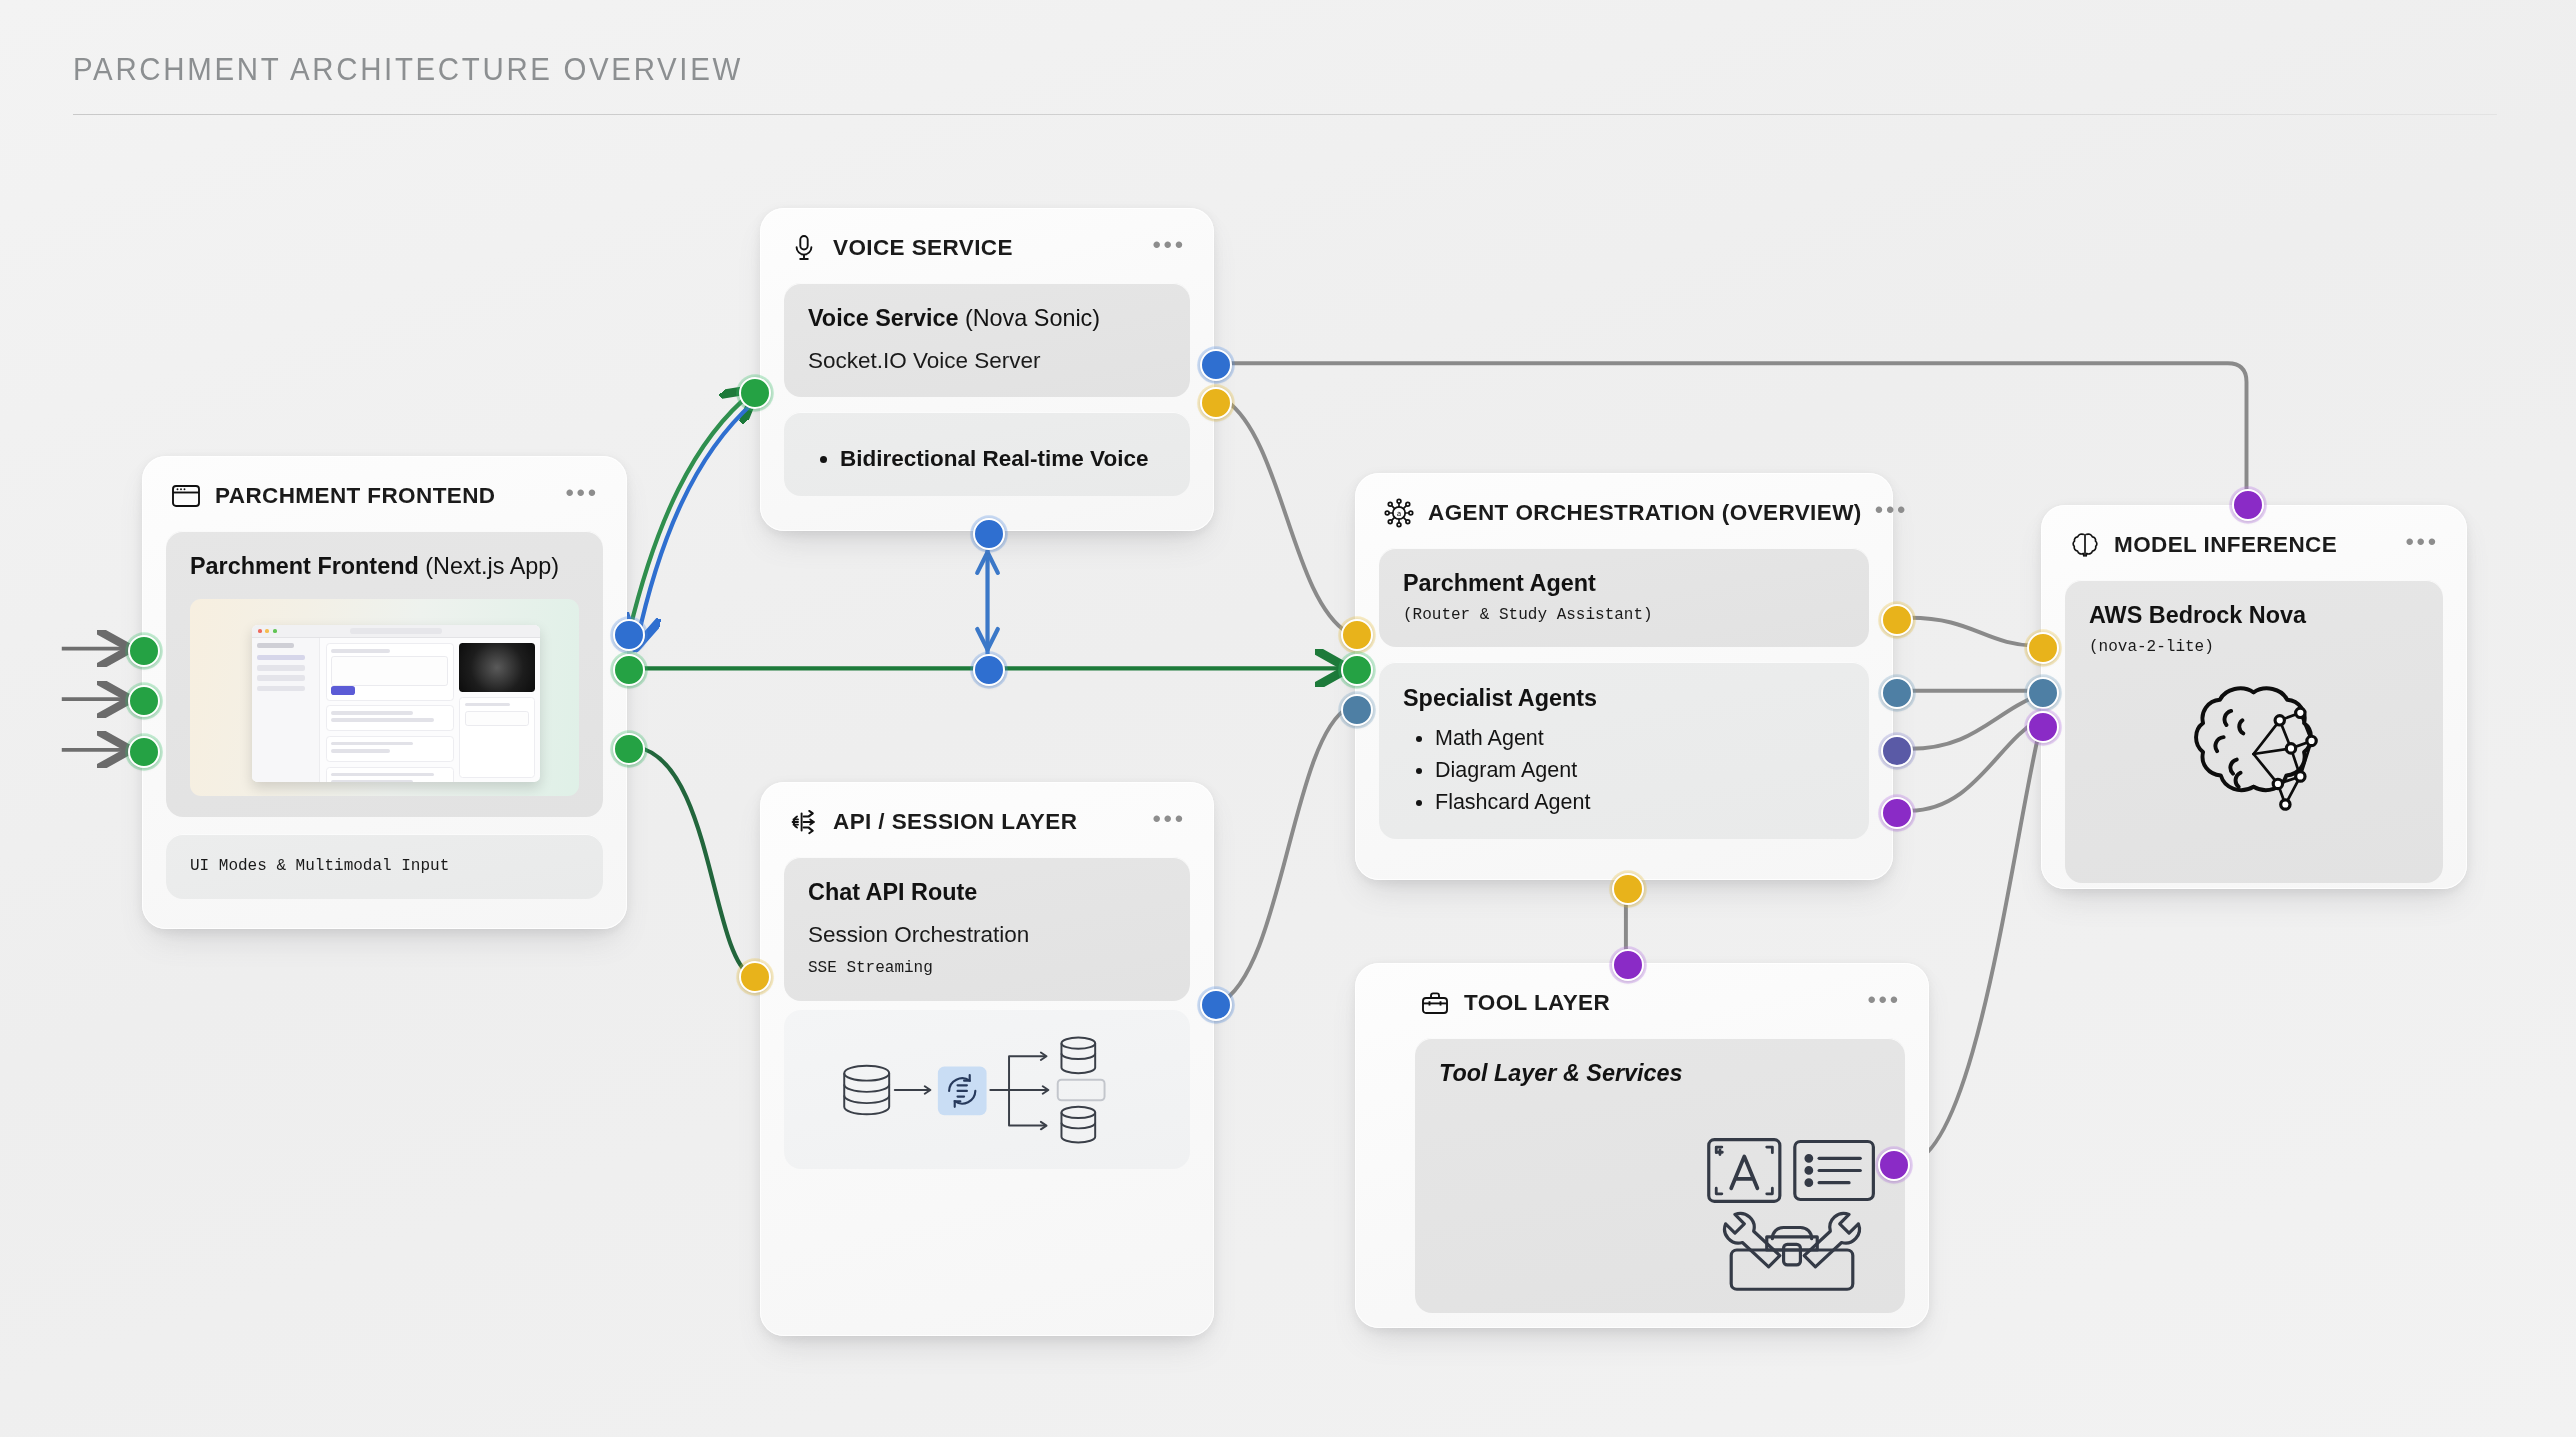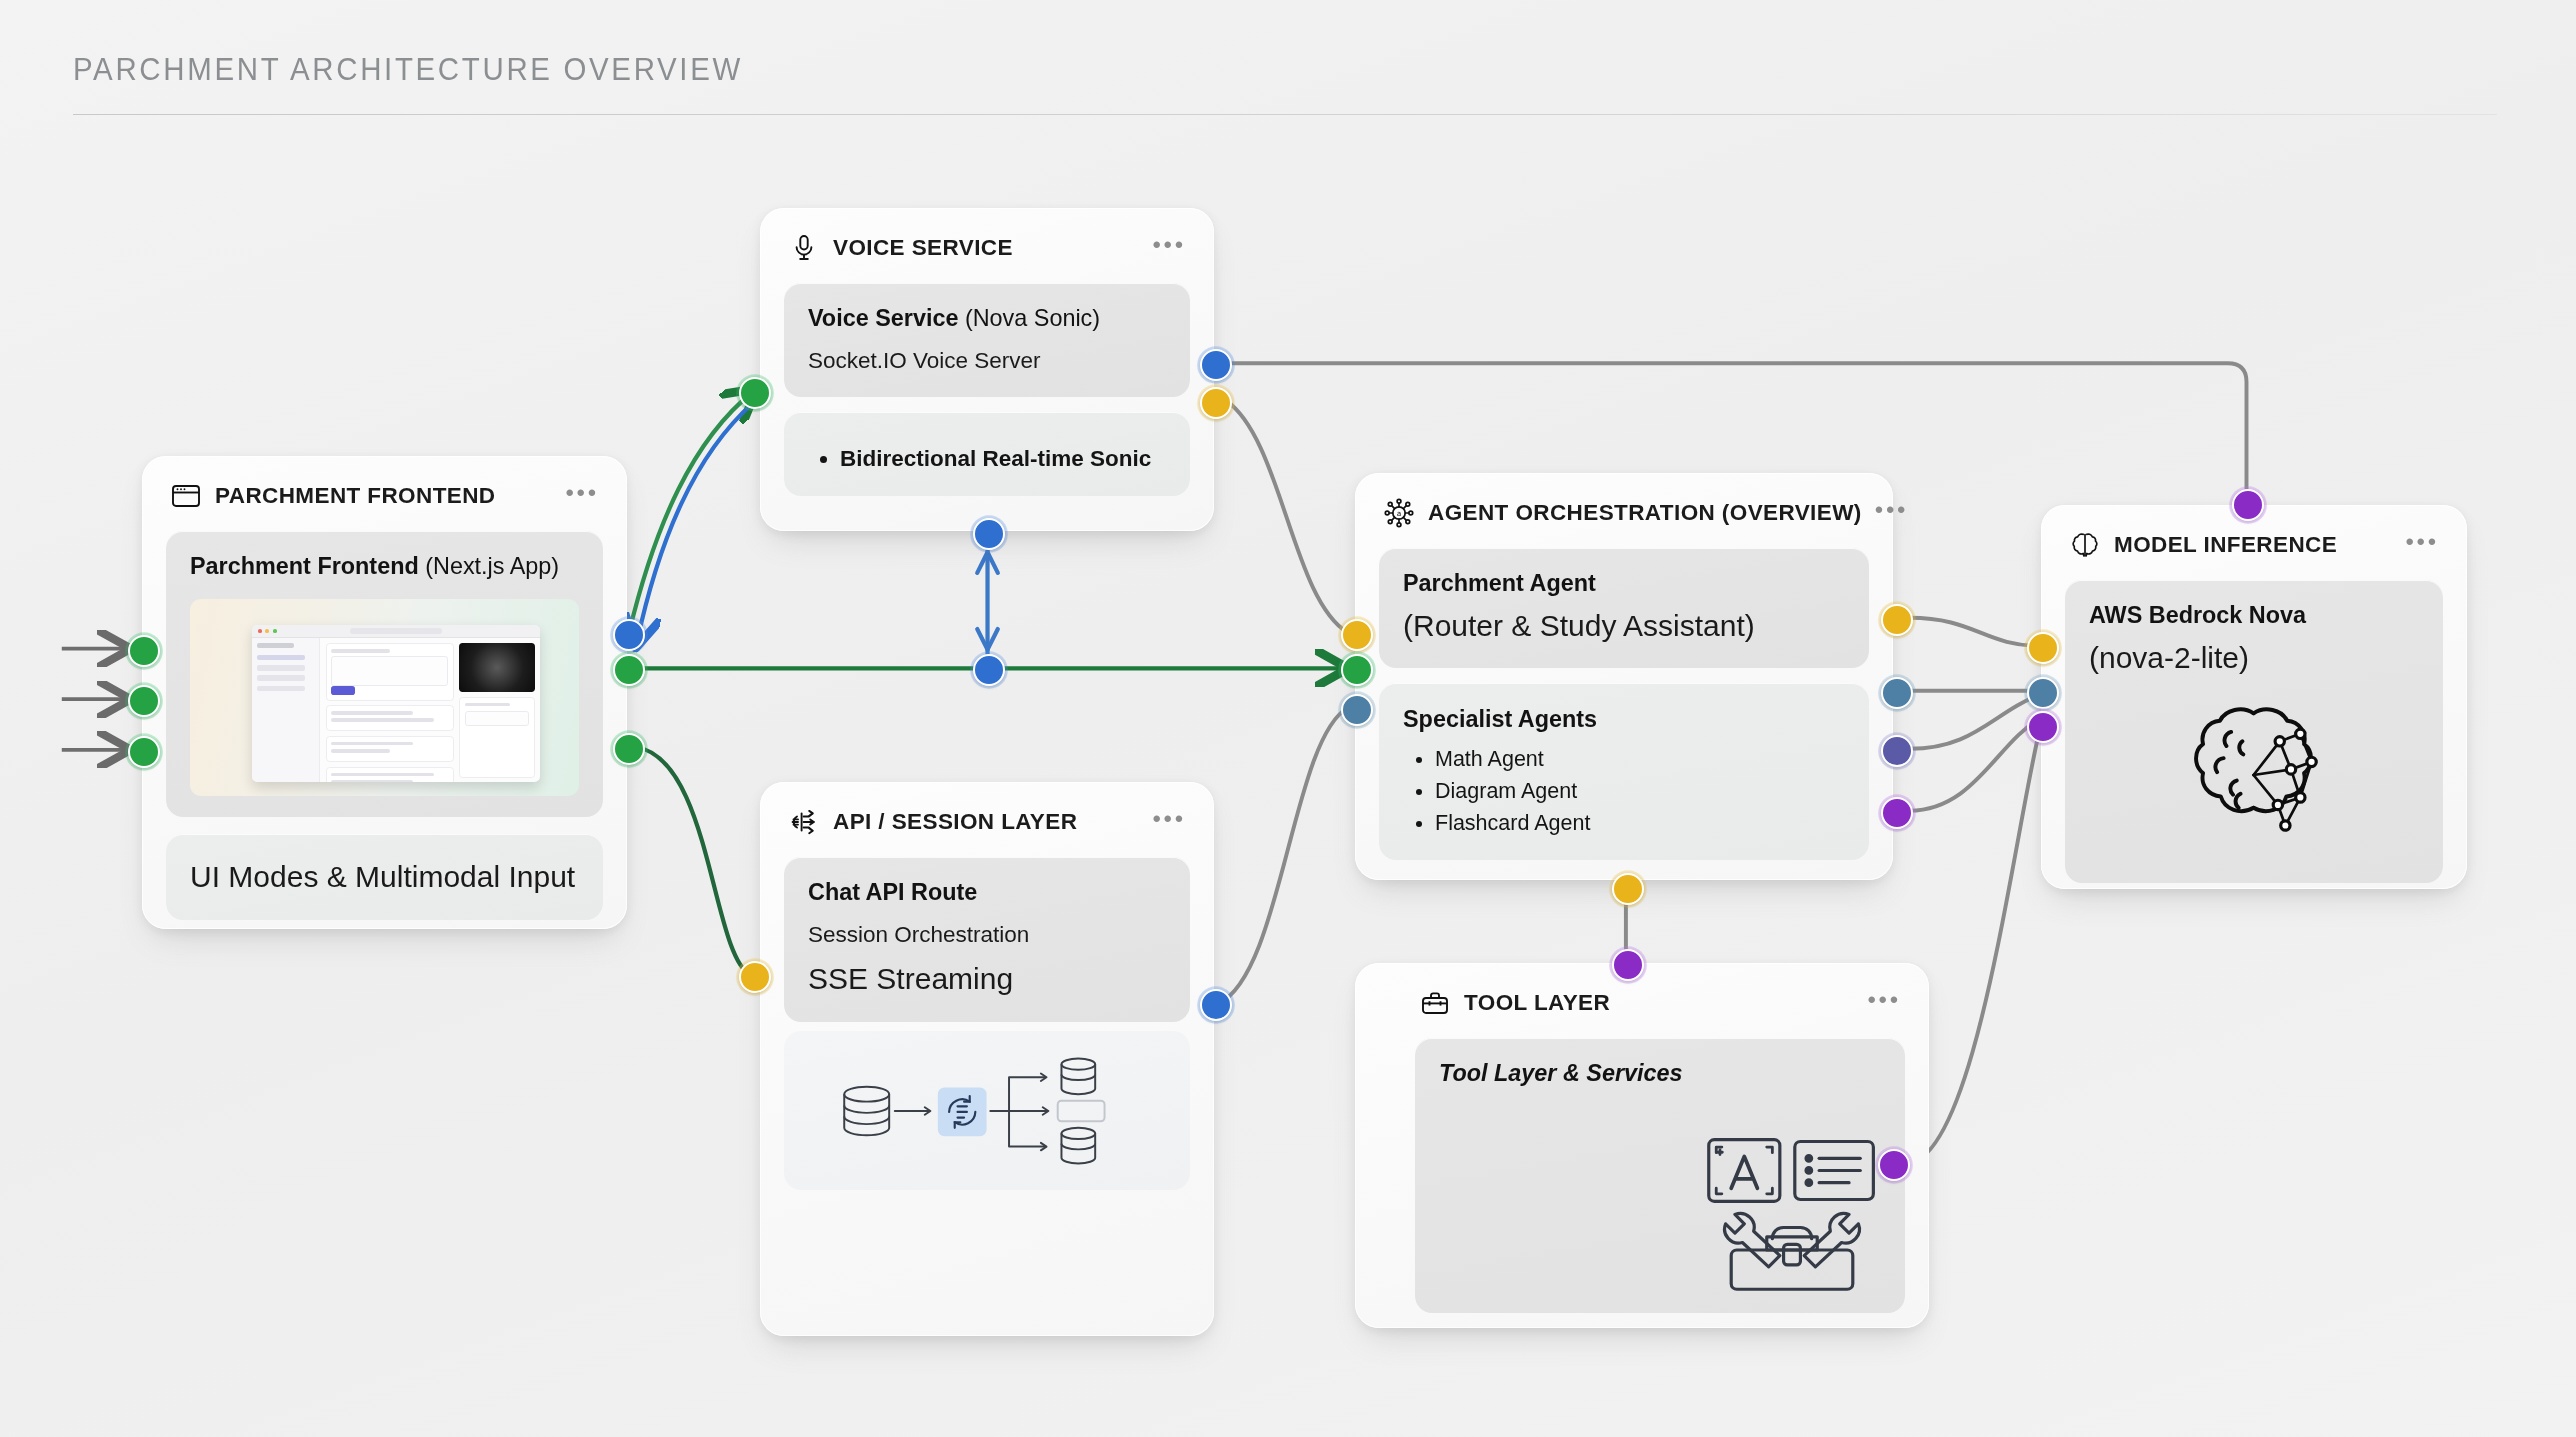--- a/index.html
+++ b/index.html
@@ -45,21 +45,21 @@
     margin:7.5px 24px 0 24px;border-radius:17px;
     background:linear-gradient(170deg,#e6e6e6 0%,#e2e2e2 100%);
     box-shadow:0 0.9px 0 rgba(255,255,255,.8) inset;
     padding:20.6px 24px;
   }
   .panel.flat{background:linear-gradient(170deg,#eceded 0%,#e9eaea 100%);}
   .panel.last{margin-bottom:24px;}
   .p-title{font-size:23.4px;font-weight:700;color:#121212;line-height:1.32;}
   .p-title .thin{font-weight:400;}
   .p-sub{font-size:22.5px;font-weight:400;color:#1a1a1a;line-height:1.4;margin-top:11.2px;}
-  .p-line{font-size:30px;font-weight:400;color:#1a1a1a;line-height:1.5;}
+  .p-line{font-size:16px;font-weight:400;color:#1a1a1a;line-height:1.5;font-family:Liberation Mono, monospace;}
   ul.bul{margin:9.4px 0 0 0;padding-left:32px;}
   ul.bul li{font-size:21.5px;color:#141414;line-height:1.48;}
   ul.bul li.strong{font-weight:700;font-size:22.5px;}
 
   
   .port{
     position:absolute;width:28px;height:28px;border-radius:50%;
     border:2.8px solid #fff;z-index:30;
   }
   .port.green {background:#25a244;box-shadow:0 0 0 2.8px rgba(60,200,110,.30),0 0.9px 3.7px rgba(0,0,0,.22);}
@@ -256,21 +256,21 @@
     <div class="panel">
       <div class="p-title">
         <span>Voice Service</span>
         <span class="thin">(Nova Sonic)</span>
       </div>
       <div class="p-sub">Socket.IO Voice Server</div>
     </div>
 
     <div class="panel flat last" style="margin-top:15px;">
       <ul class="bul">
-        <li class="strong">Bidirectional Real-time Sonic</li>
+        <li class="strong">Bidirectional Real-time Voice</li>
       </ul>
     </div>
   </div>
 
   <div class="card" style="left:760px;top:782px;width:454px;height:554px;">
     <div class="card-head">
       <span class="hicon">
         <svg viewBox="0 0 32 32" fill="none" stroke="#111" stroke-width="1.9" stroke-linecap="round" stroke-linejoin="round">
           <path d="M9 10.5a6.2 6.2 0 0 0 0 11"></path>
           <line x1="5.5" y1="13.4" x2="10" y2="13.4"></line>

